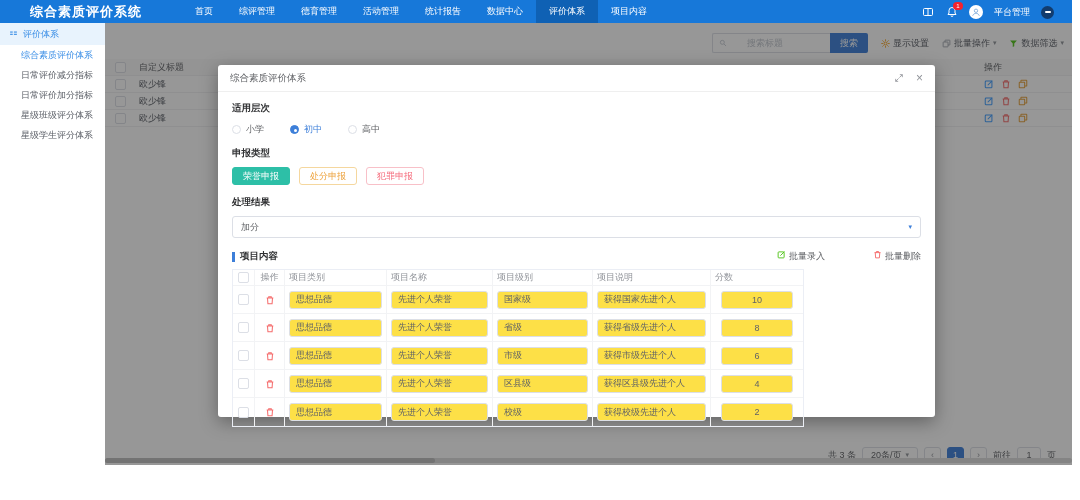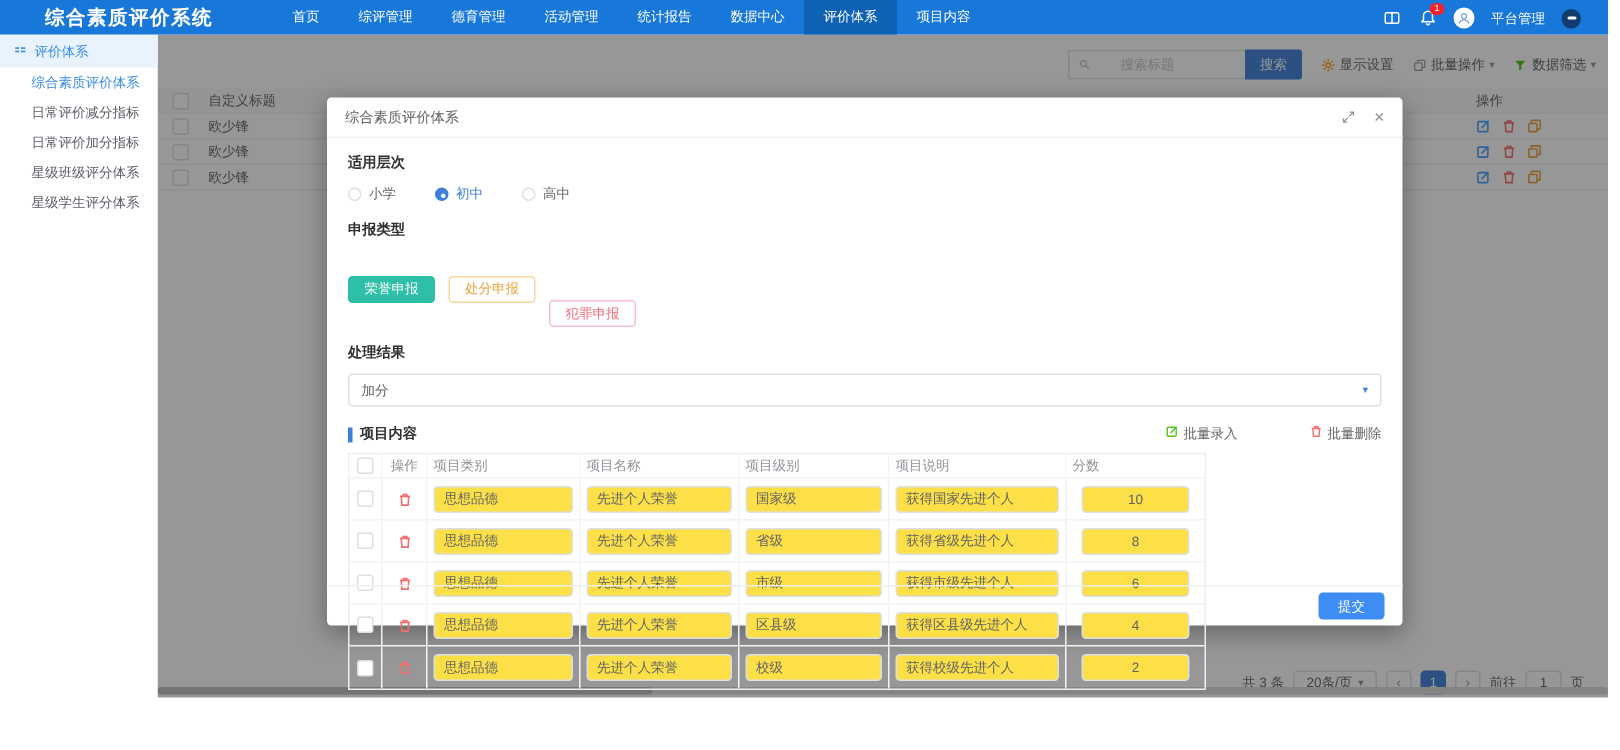--- a/index.html
+++ b/index.html
@@ -70,21 +70,21 @@
   .radio-row{display:flex;align-items:center;gap:26px;margin-top:8px;}
   .radio{display:flex;align-items:center;gap:5px;font-size:9px;color:#606266;cursor:pointer;}
   .rdot{width:9px;height:9px;border:1px solid #dcdfe6;border-radius:50%;background:#fff;position:relative;box-sizing:border-box;}
   .radio.checked .rdot{background:#3d7fd9;border-color:#3d7fd9;}
   .radio.checked .rdot::after{content:"";position:absolute;left:2.5px;top:2.5px;width:3px;height:3px;border-radius:50%;background:#fff;}
   .radio.checked{color:#3d7fd9;}
   .type-row{display:flex;align-items:center;gap:9px;margin-top:7px;}
   .type-btn{height:18px;padding:0 10px;border-radius:3px;font-size:9px;display:flex;align-items:center;cursor:pointer;box-sizing:border-box;}
   .type-btn.teal{background:#2dbfa7;border:1px solid #2dbfa7;color:#fff;}
   .type-btn.orange{background:#fff;border:1px solid #f5d79e;color:#eda23c;}
-  .type-btn.pink{background:#fff;border:1px solid #f8c0c8;color:#f56c7c;margin-top:33px;}
+  .type-btn.pink{background:#fff;border:1px solid #f8c0c8;color:#f56c7c;}
   .select{margin-top:7px;height:20px;border:1px solid #dcdfe6;border-radius:3px;display:flex;align-items:center;
           padding:0 8px;font-size:9px;color:#606266;cursor:pointer;}
   .select .caret{margin-left:auto;color:#3d7fd9;}
   .section-head{display:flex;align-items:center;margin-top:12px;}
   .sec-bar{width:3px;height:10px;background:#3d7fd9;margin-right:5px;}
   .sec-title{font-size:9.5px;font-weight:bold;color:#303133;}
   .sec-links{margin-left:auto;display:flex;gap:12px;font-size:9px;color:#606266;}
   .sec-link{display:flex;gap:3px;cursor:pointer;padding-left:36px;}
   
   .m-table{margin-top:6px;width:572px;border:1px solid #ebeef5;box-sizing:border-box;}
@@ -490,17 +490,14 @@
           <div class="m-cell">
               <span class="cell-input">获得校级先进个人</span>
             </div>
           <div class="m-cell">
               <span class="cell-input score">2</span>
             </div>
         </div>
       </div>
     </div>
 
-    <div class="modal-footer">
-      <div class="submit-btn">提交</div>
-    </div>
   </div>
 </div>
 
 </body></html>

